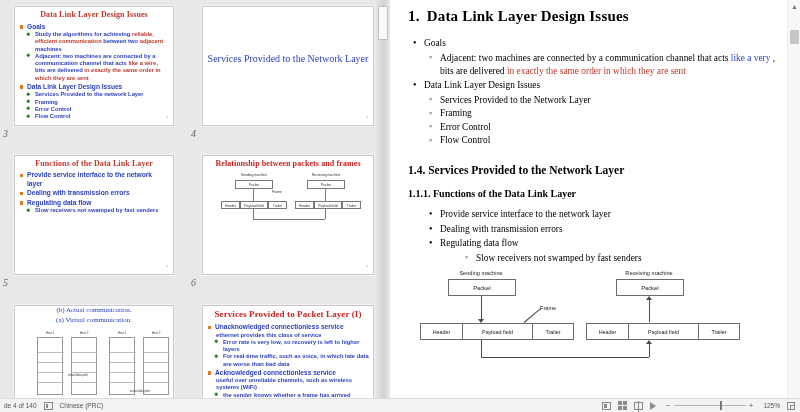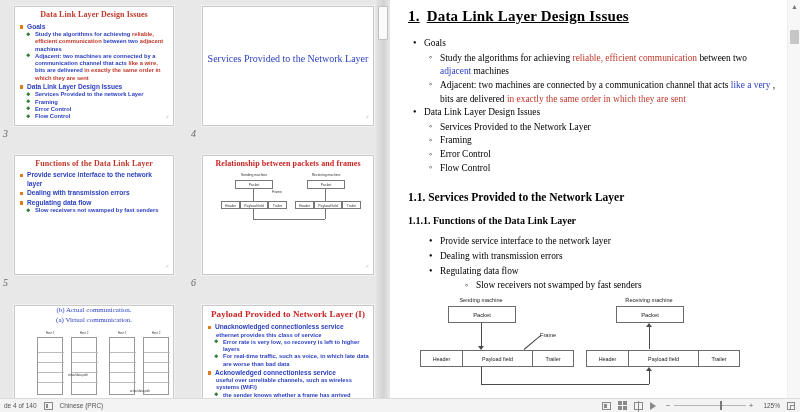--- a/index.html
+++ b/index.html
@@ -143,21 +143,20 @@
     width:410px; height:412px;
     background:#fff;
     overflow:hidden;
   }
   .doc { padding:8px 24px 0 18px; }
   h1.doc-h1 {
     font-family:"Liberation Serif", serif;
     font-size:15px; font-weight:bold;
     letter-spacing:0.2px;
     margin-bottom:12px;
-    text-decoration:underline;
   }
   h1.doc-h1 .num { margin-right:7px; }
   h2.doc-h2 {
     font-family:"Liberation Serif", serif;
     font-size:11.5px; font-weight:bold;
     margin:16px 0 12px 0;
   }
   h3.doc-h3 {
     font-family:"Liberation Serif", serif;
     font-size:10px; font-weight:bold;
@@ -387,21 +386,21 @@
             </div>
             <div class="mini-lbl" style="left:50px;top:42px;width:26px;font-size:2.8px;">virtual data path</div>
             <div class="mini-lbl" style="left:112px;top:58px;width:26px;font-size:2.8px;">actual data path</div>
           </div>
         </div>
 
       </div>
 
       <div class="slide-cell">
         <div class="thumb wide">
-          <div class="t-title red2" style="font-size:9px;">Payload Provided to Network Layer (I)</div>
+          <div class="t-title red2" style="font-size:9px;">Services Provided to Packet Layer (I)</div>
           <div class="t-body">
             <div class="l1">Unacknowledged connectionless service</div>
             <div class="l2plain">ethernet provides this class of service</div>
             <div class="l2">Error rate is very low, so recovery is left to higher layers</div>
             <div class="l2">For real-time traffic, such as voice, in which late data are worse than bad data</div>
             <div class="l1">Acknowledged connectionless service</div>
             <div class="l2plain">useful over unreliable channels, such as wireless systems (WiFi)</div>
             <div class="l2">the sender knows whether a frame has arrived correctly or been lost. If not arrived within a specified time interval, be sent again</div>
           </div>
         </div>
@@ -417,31 +416,30 @@
 
   <div id="right-pane">
     <div class="doc">
 
       <h1 class="doc-h1">
         <span class="num">1.</span><span>Data Link Layer Design Issues</span>
       </h1>
 
       <ul>
         <li class="b1">Goals</li>
-        <li class="b2">Study the algorithms for achieving <span class="r">reliable, efficient communication</span> between two <span class="bl">adjacent</span> machines</li>
         <li class="b2">Adjacent: two machines are connected by a communication channel that acts <span class="bl">like a very</span> , bits are delivered <span class="r">in exactly the same order in which they are sent</span></li>
         <li class="b1">Data Link Layer Design Issues</li>
         <li class="b2">Services Provided to the Network Layer</li>
         <li class="b2">Framing</li>
         <li class="b2">Error Control</li>
         <li class="b2">Flow Control</li>
       </ul>
 
       <h2 class="doc-h2">
-        <span class="num">1.1.</span>
+        <span class="num">1.4.</span>
         <span>Services Provided to the Network Layer</span>
       </h2>
 
       <h3 class="doc-h3">
         <span class="num">1.1.1.</span>
         <span>Functions of the Data Link Layer</span>
       </h3>
 
       <ul class="funcs-list">
         <li class="b1">Provide service interface to the network layer</li>

